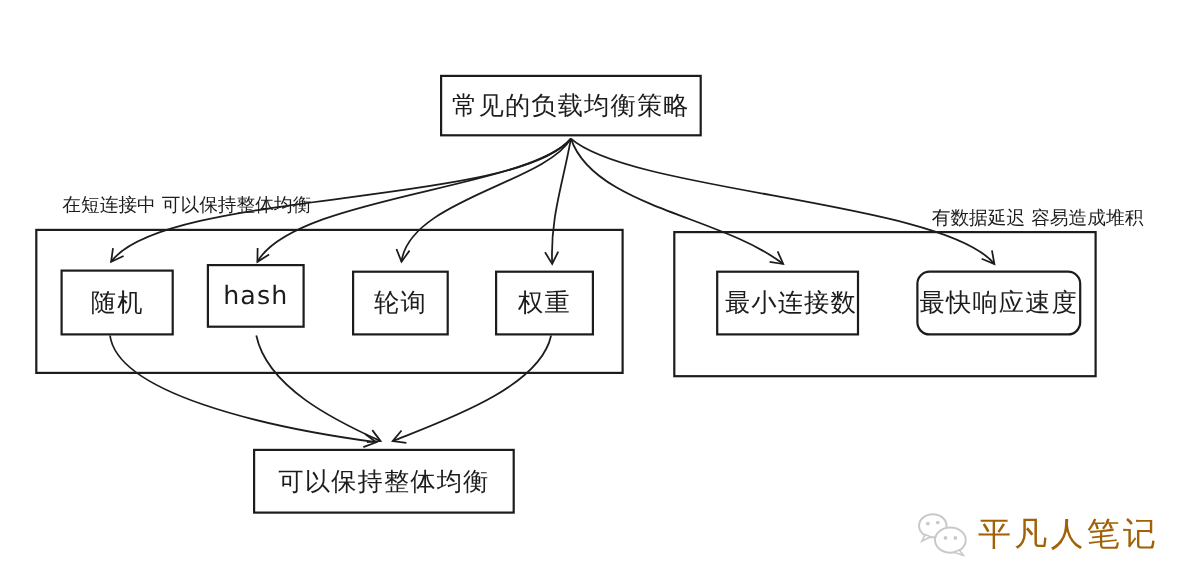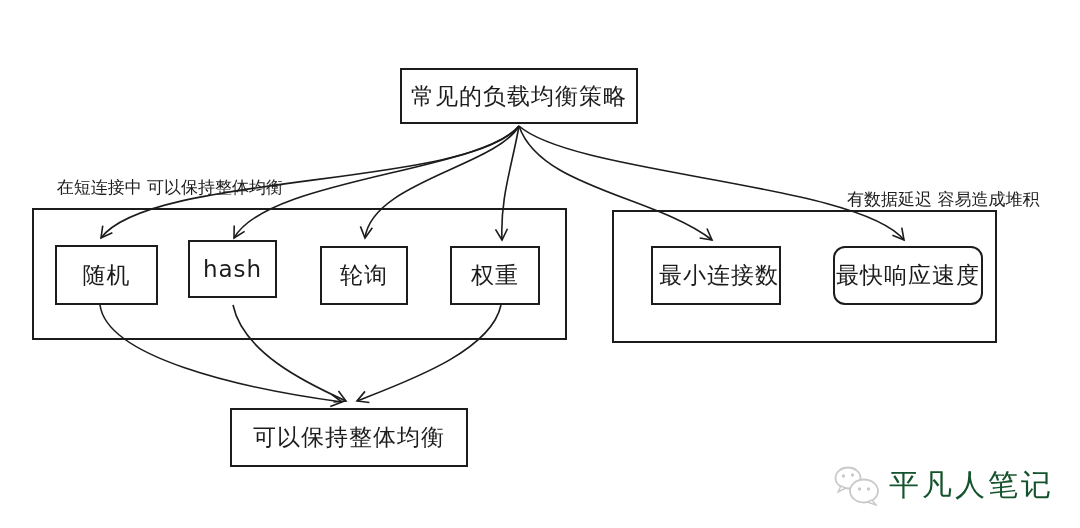--- a/index.html
+++ b/index.html
@@ -50,21 +50,21 @@
     right: 26px;
     bottom: 22px;
     display: flex;
     align-items: center;
     gap: 8px;
     z-index: 2;
   }
   #watermark .wm-text {
     font-size: 30px;
     letter-spacing: 3px;
-    color: #14532d;
+    color: #a16207;
     text-shadow: 1px 1px 0 #ffffff;
     font-family: Liberation Sans, sans-serif;
   }
   
   #root-node            { left: 400px; top: 68px;  width: 238px; height: 56px; }
   #group-left           { left: 32px;  top: 208px; width: 535px; height: 132px; }
   #group-right          { left: 612px; top: 210px; width: 385px; height: 133px; }
   #node-random          { left: 55px;  top: 245px; width: 103px;  height: 60px; }
   #node-hash            { left: 188px; top: 240px; width: 89px;  height: 58px; }
   #node-round-robin     { left: 320px; top: 246px; width: 88px;  height: 59px; }

